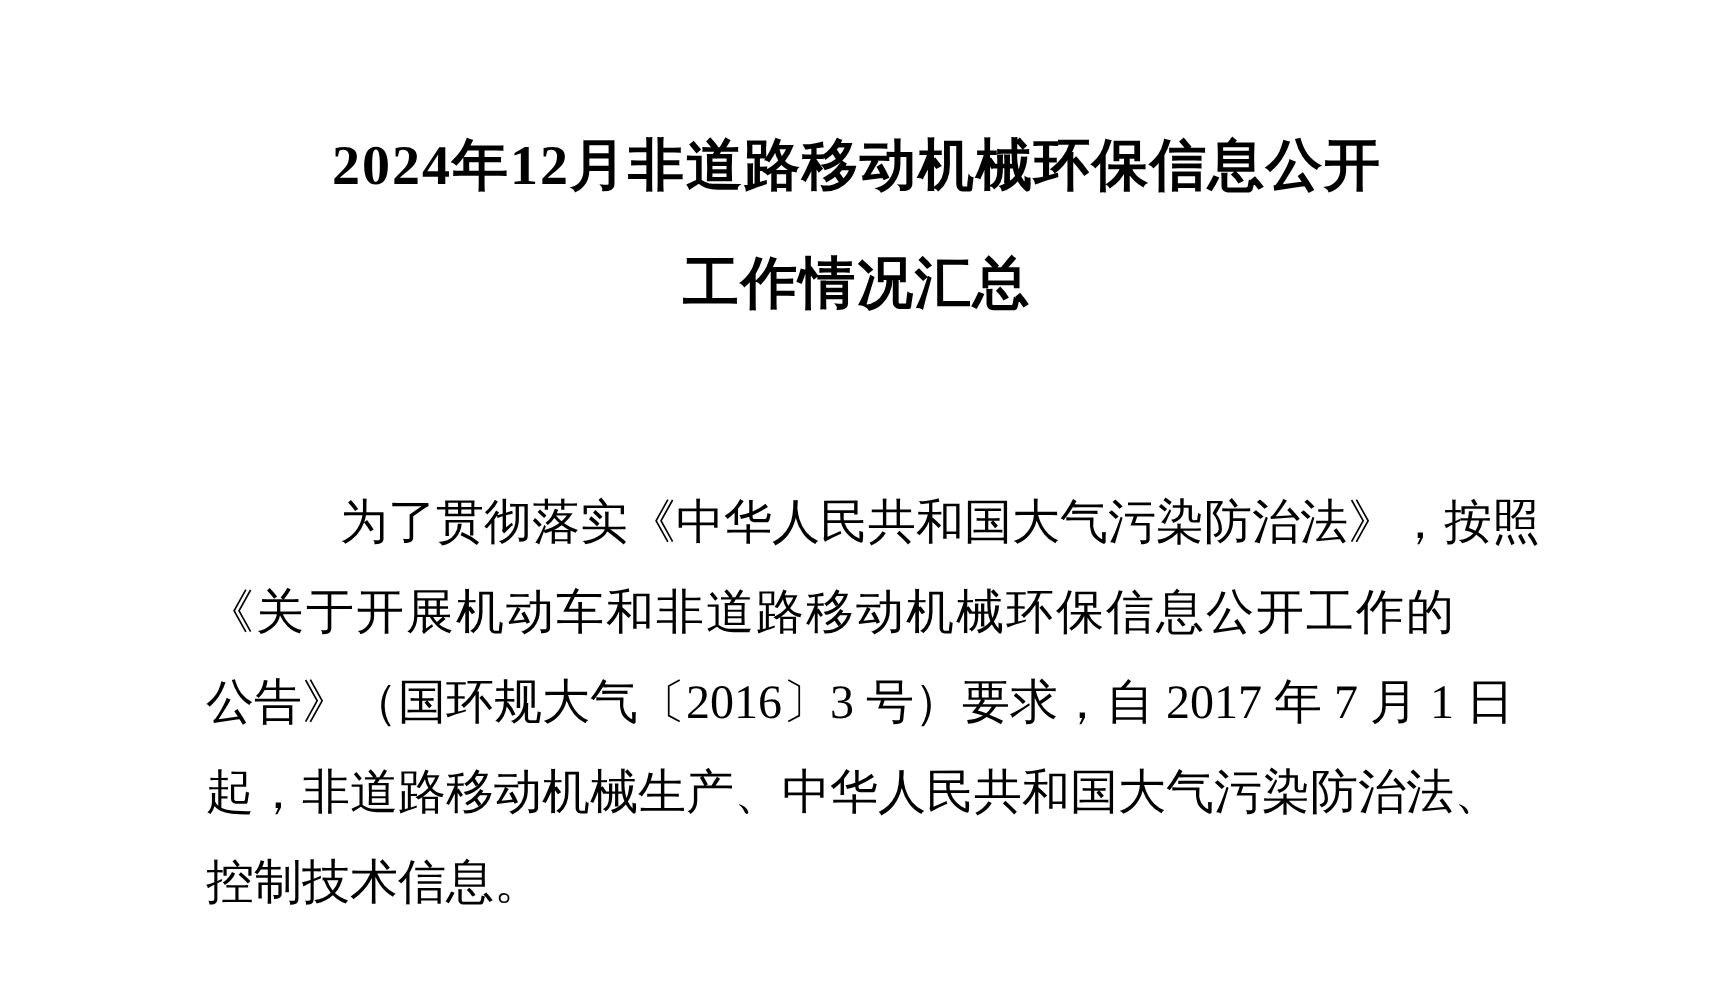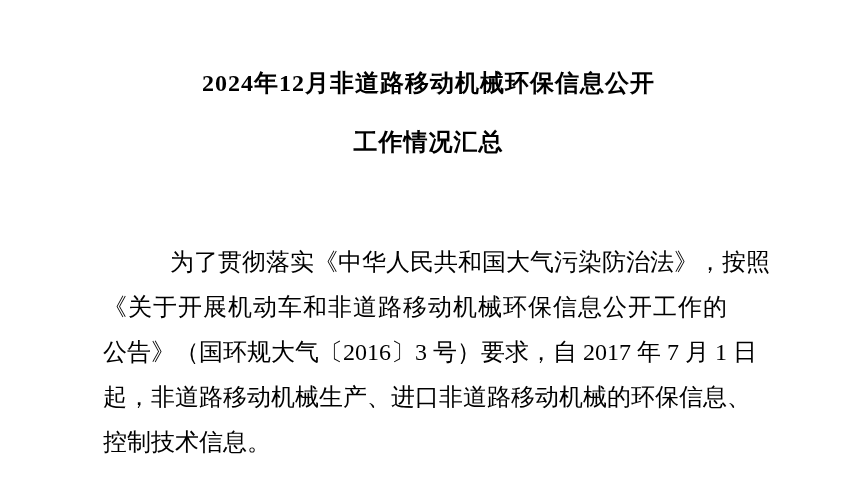--- a/index.html
+++ b/index.html
@@ -20,21 +20,21 @@
     background: #ffffff;
     overflow: hidden;
   }
   .doc-title {
     position: absolute;
     left: 0;
     top: 54px;
     width: 857px;
     text-align: center;
     font-weight: bold;
-    font-size: 24px;
+    font-size: 28px;
     letter-spacing: 1px;
   }
   .doc-title .t-line {
     height: 59px;
     line-height: 59px;
     white-space: nowrap;
   }
   .doc-body {
     position: absolute;
     left: 103px;
@@ -64,17 +64,17 @@
 
   <div class="doc-title">
     <div class="t-line">2024年12月非道路移动机械环保信息公开</div>
     <div class="t-line">工作情况汇总</div>
   </div>
 
   <div class="doc-body">
     <div class="line first">为了贯彻落实《中华人民共和国大气污染防治法》，按照</div>
     <div class="line">《关于开展机动车和非道路移动机械环保信息公开工作的</div>
     <div class="line">公告》（国环规大气〔2016〕3 号）要求，自 2017 年 7 月 1 日</div>
-    <div class="line">起，非道路移动机械生产、进口非道路移动机械的环保信息、</div>
+    <div class="line">起，非道路移动机械生产、中华人民共和国大气污染防治法、</div>
     <div class="line last">控制技术信息。</div>
   </div>
 
 </div>
 
 </body></html>

